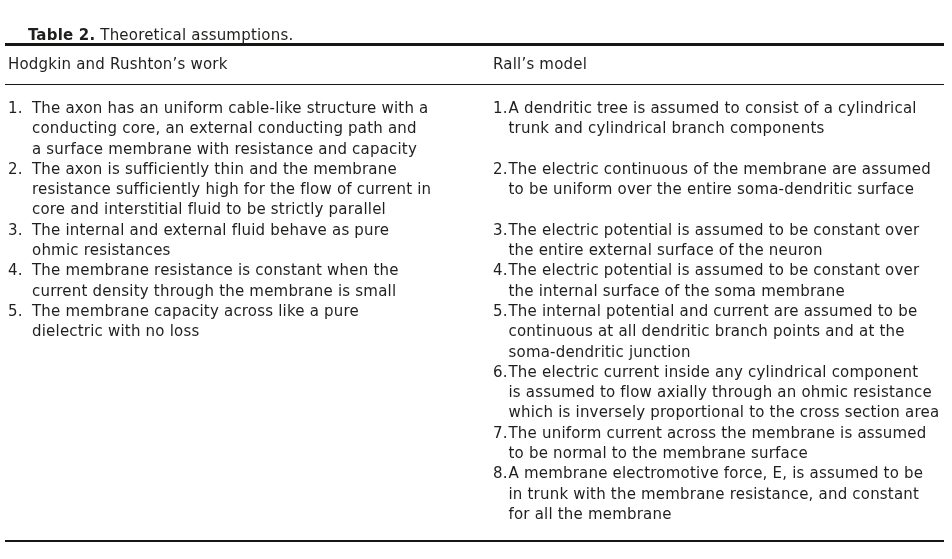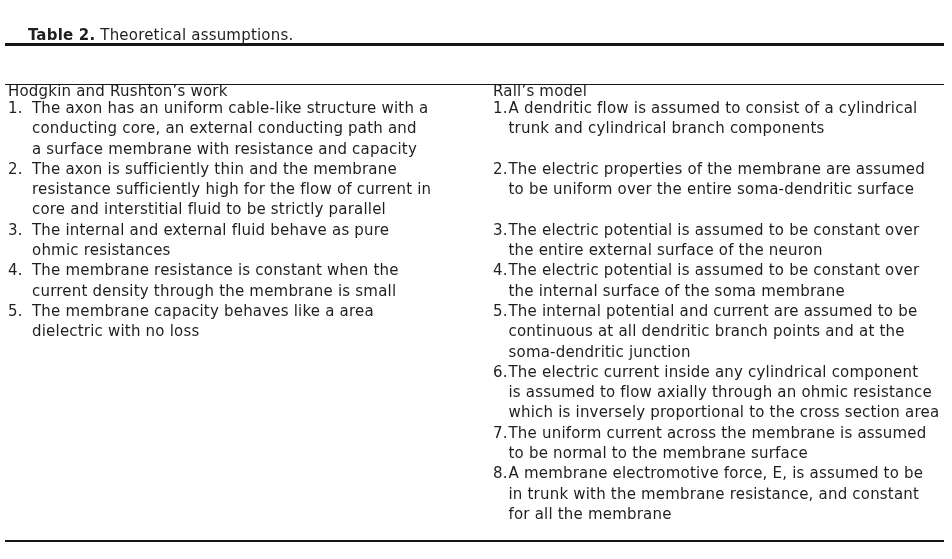--- a/index.html
+++ b/index.html
@@ -33,21 +33,20 @@
   .rule-top    { top: 43px;   height: 2.5px; }
   .rule-mid    { top: 83.5px; height: 1.5px; }
   .rule-bottom { top: 539.5px; height: 2.8px; }
   .header {
     position: absolute;
     top: 54px;
     font-size: 15px;
     letter-spacing: 0.2px;
     line-height: 20px;
     white-space: pre;
-    margin-top: 27px;
   }
   .header-left  { left: 8px; }
   .header-right { left: 493px; text-align: center; }
   .col {
     position: absolute;
     top: 98px;
     font-size: 15px;
     letter-spacing: 0.2px;
     line-height: 20.3px;
   }
@@ -100,34 +99,34 @@
       <span class="txt">The internal and external fluid behave as pure
 ohmic resistances</span>
     </div>
     <div class="item">
       <span class="num">4.</span>
       <span class="txt">The membrane resistance is constant when the
 current density through the membrane is small</span>
     </div>
     <div class="item">
       <span class="num">5.</span>
-      <span class="txt">The membrane capacity behaves like a area
+      <span class="txt">The membrane capacity across like a pure
 dielectric with no loss</span>
     </div>
   </div>
 
   <div class="col col-right">
     <div class="item gap-after">
       <span class="num">1.</span>
-      <span class="txt">A dendritic flow is assumed to consist of a cylindrical
+      <span class="txt">A dendritic tree is assumed to consist of a cylindrical
 trunk and cylindrical branch components</span>
     </div>
     <div class="item gap-after">
       <span class="num">2.</span>
-      <span class="txt">The electric properties of the membrane are assumed
+      <span class="txt">The electric continuous of the membrane are assumed
 to be uniform over the entire soma-dendritic surface</span>
     </div>
     <div class="item">
       <span class="num">3.</span>
       <span class="txt">The electric potential is assumed to be constant over
 the entire external surface of the neuron</span>
     </div>
     <div class="item">
       <span class="num">4.</span>
       <span class="txt">The electric potential is assumed to be constant over

